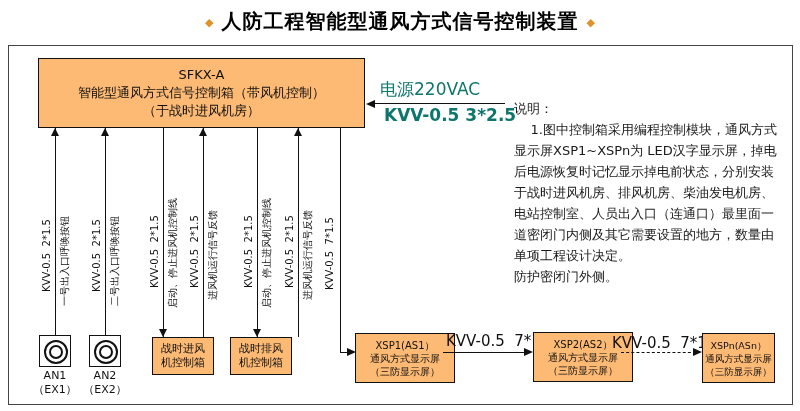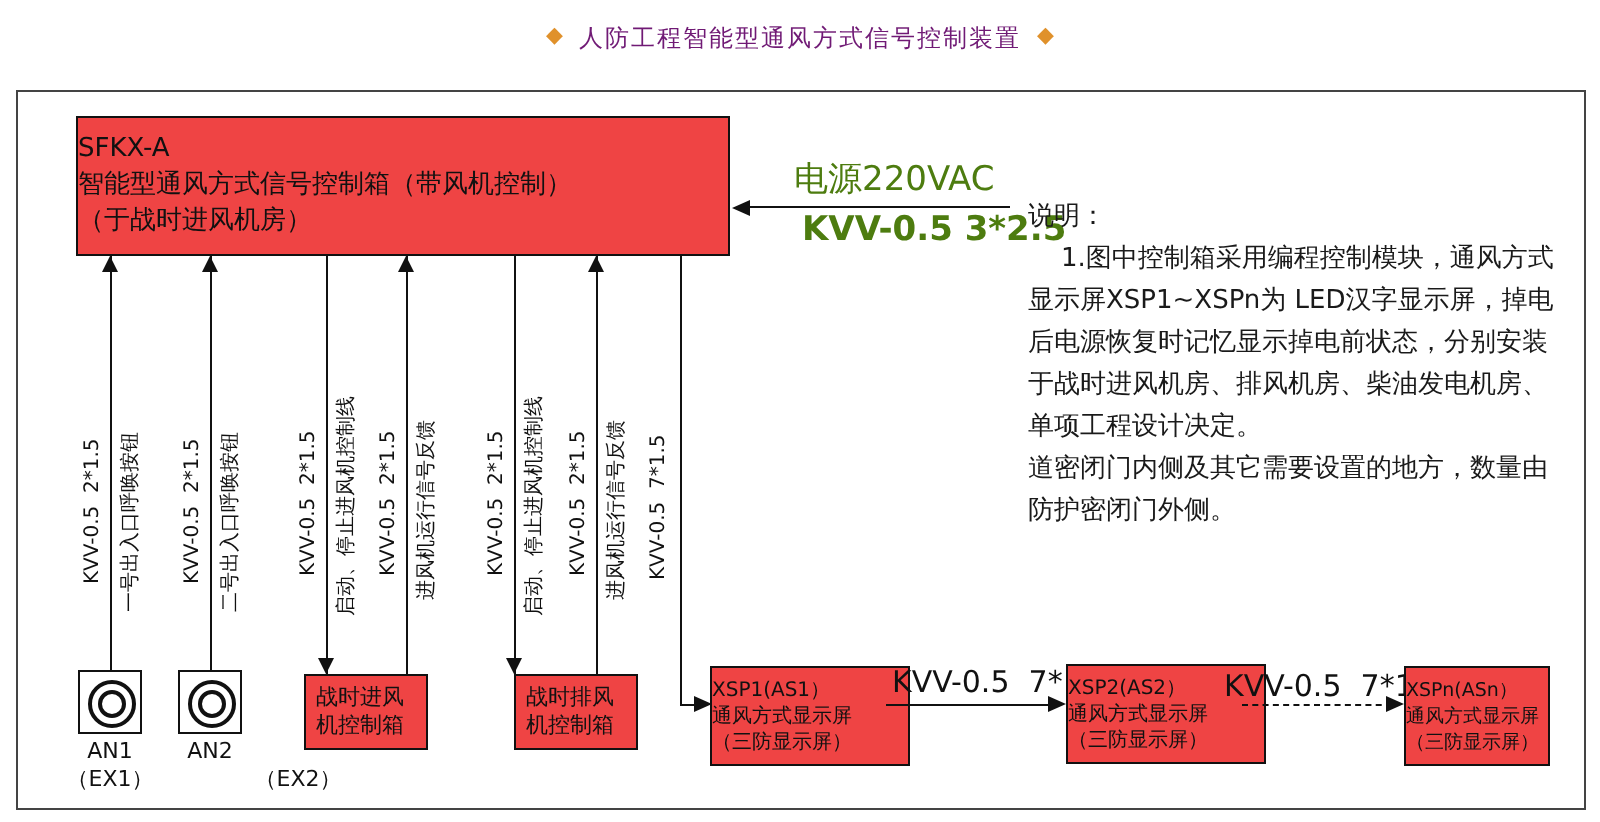--- a/index.html
+++ b/index.html
@@ -1,32 +1,32 @@
 <!DOCTYPE html>
 <html><head>
 <meta charset="utf-8">
 <style>
   html,body{margin:0;padding:0;background:#fff;}
   .page{position:relative;width:800px;height:411px;background:#fff;overflow:hidden;
         font-family:"DejaVu Sans","Liberation Sans",sans-serif;color:#111;}
   .title-row{position:absolute;left:0;top:8px;width:100%;text-align:center;}
-  .title-text{font-size:12px;font-weight:normal;color:#701a75;letter-spacing:1px;}
+  .title-text{font-size:20px;font-weight:bold;color:#000000;letter-spacing:1px;}
   .diamond{color:#e0912b;font-size:11px;vertical-align:2px;padding:0 8px;}
   .frame{position:absolute;left:8px;top:45px;width:783px;height:358px;border:1px solid #444;}
-  .box{position:absolute;border:1px solid #111;background:#ef4444;box-sizing:border-box;text-align:left;}
+  .box{position:absolute;border:1px solid #111;background:#fdba74;box-sizing:border-box;text-align:center;}
   .main-box{left:38px;top:58px;width:327px;height:70px;font-size:13px;line-height:18px;padding-top:7px;}
   .vline{position:absolute;width:1px;background:#111;}
   .hline{position:absolute;height:1px;background:#111;}
   .dline{position:absolute;height:0;border-top:1px dashed #111;}
   .arr-up{position:absolute;width:0;height:0;border-left:4px solid transparent;border-right:4px solid transparent;border-bottom:8px solid #111;}
   .arr-down{position:absolute;width:0;height:0;border-left:4px solid transparent;border-right:4px solid transparent;border-top:8px solid #111;}
   .arr-left{position:absolute;width:0;height:0;border-top:4px solid transparent;border-bottom:4px solid transparent;border-right:9px solid #111;}
   .arr-right{position:absolute;width:0;height:0;border-top:4px solid transparent;border-bottom:4px solid transparent;border-left:9px solid #111;}
   .vlabel{position:absolute;transform:rotate(-90deg);transform-origin:0 0;white-space:pre;font-size:10px;color:#111;}
-  .power-label{position:absolute;font-size:17px;color:#4d7c0f;white-space:pre;margin-left:17px;}
+  .power-label{position:absolute;font-size:17px;color:#0f766e;white-space:pre;}
   .conn-label{position:absolute;font-size:15px;color:#111;white-space:pre;}
   .fan-box{width:62px;height:38px;font-size:11px;line-height:14px;padding:4px 5px;}
   .xsp-box{width:100px;height:50px;font-size:10px;line-height:13px;padding-top:5px;}
   .btn-square{position:absolute;width:32px;height:32px;border:1px solid #111;box-sizing:border-box;}
   .c-outer{position:absolute;left:4px;top:4px;width:20px;height:20px;border:2px solid #111;border-radius:50%;}
   .c-inner{position:absolute;left:9px;top:9px;width:10px;height:10px;border:2px solid #111;border-radius:50%;}
   .btn-label{position:absolute;font-size:11px;text-align:center;white-space:pre;}
   .notes{position:absolute;left:514px;top:98px;width:280px;font-size:13px;line-height:21px;color:#1a1a1a;}
   .notes div{white-space:pre;}
 </style>
@@ -92,24 +92,24 @@
     <div class="c-inner"></div>
   </div>
   <div class="btn-label" style="left:39px;top:369px;width:32px;">AN1</div>
   <div class="btn-label" style="left:29px;top:382px;width:52px;">（EX1）</div>
 
   <div class="btn-square" style="left:89px;top:335px;">
     <div class="c-outer"></div>
     <div class="c-inner"></div>
   </div>
   <div class="btn-label" style="left:89px;top:369px;width:32px;">AN2</div>
-  <div class="btn-label" style="left:79px;top:382px;width:52px;margin-left:44px;">（EX2）</div>
+  <div class="btn-label" style="left:79px;top:382px;width:52px;">（EX2）</div>
 
   <div class="box fan-box" style="left:152px;top:337px;">战时进风机控制箱</div>
-  <div class="box fan-box" style="left:257px;top:337px;">战时排风机控制箱</div>
+  <div class="box fan-box" style="left:230px;top:337px;">战时排风机控制箱</div>
 
   <div class="box xsp-box" style="left:355px;top:333px;">
     <div>XSP1(AS1）</div>
     <div>通风方式显示屏</div>
     <div>（三防显示屏）</div>
   </div>
 
   <div class="conn-label" style="left:446px;top:332px;">KVV-0.5  7*1.5</div>
   <div class="hline" style="left:443px;top:352px;width:84px;"></div>
   <div class="arr-right" style="left:524px;top:348px;"></div>
@@ -129,18 +129,19 @@
     <div>通风方式显示屏</div>
     <div>（三防显示屏）</div>
   </div>
 
   <div class="notes">
     <div>说明：</div>
     <div>    1.图中控制箱采用编程控制模块，通风方式</div>
     <div>显示屏XSP1~XSPn为 LED汉字显示屏，掉电</div>
     <div>后电源恢复时记忆显示掉电前状态，分别安装</div>
     <div>于战时进风机房、排风机房、柴油发电机房、</div>
+    <div>电站控制室、人员出入口（连通口）最里面一</div>
+    <div>道密闭门内侧及其它需要设置的地方，数量由</div>
     <div>单项工程设计决定。</div>
-    <div>道密闭门内侧及其它需要设置的地方，数量由</div>
     <div>防护密闭门外侧。</div>
   </div>
 
 </div>
 
 </body></html>

